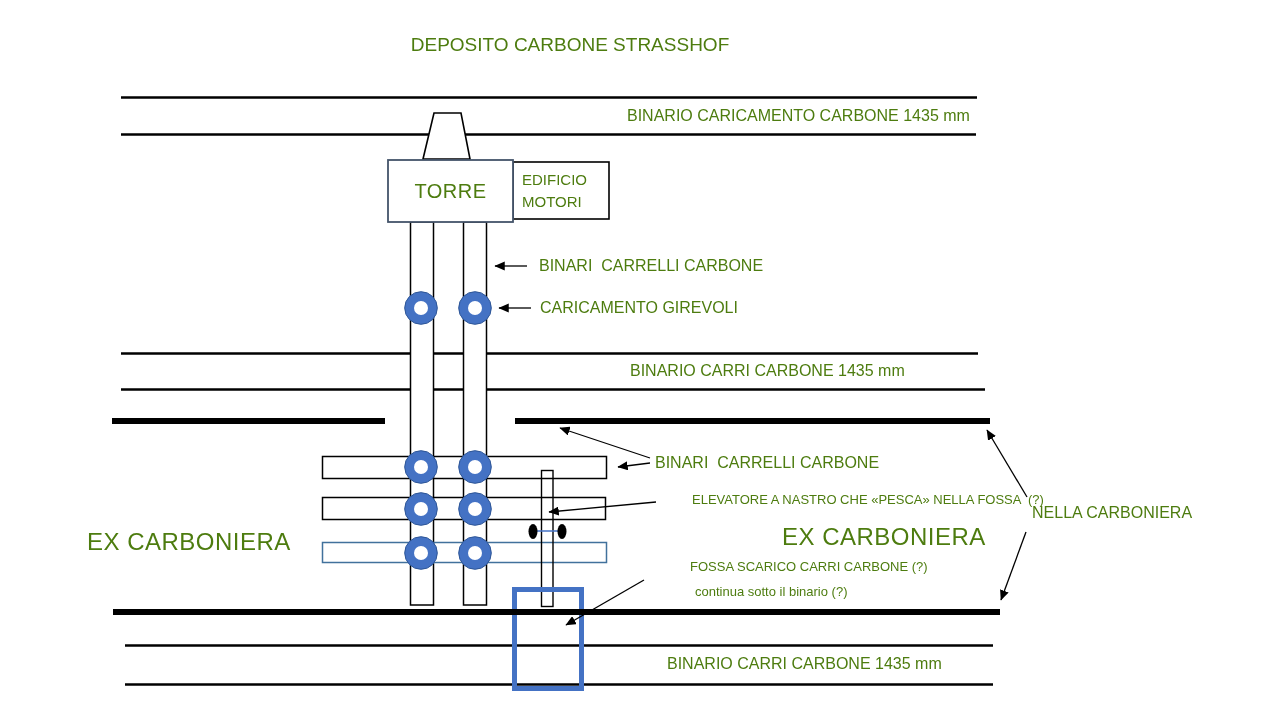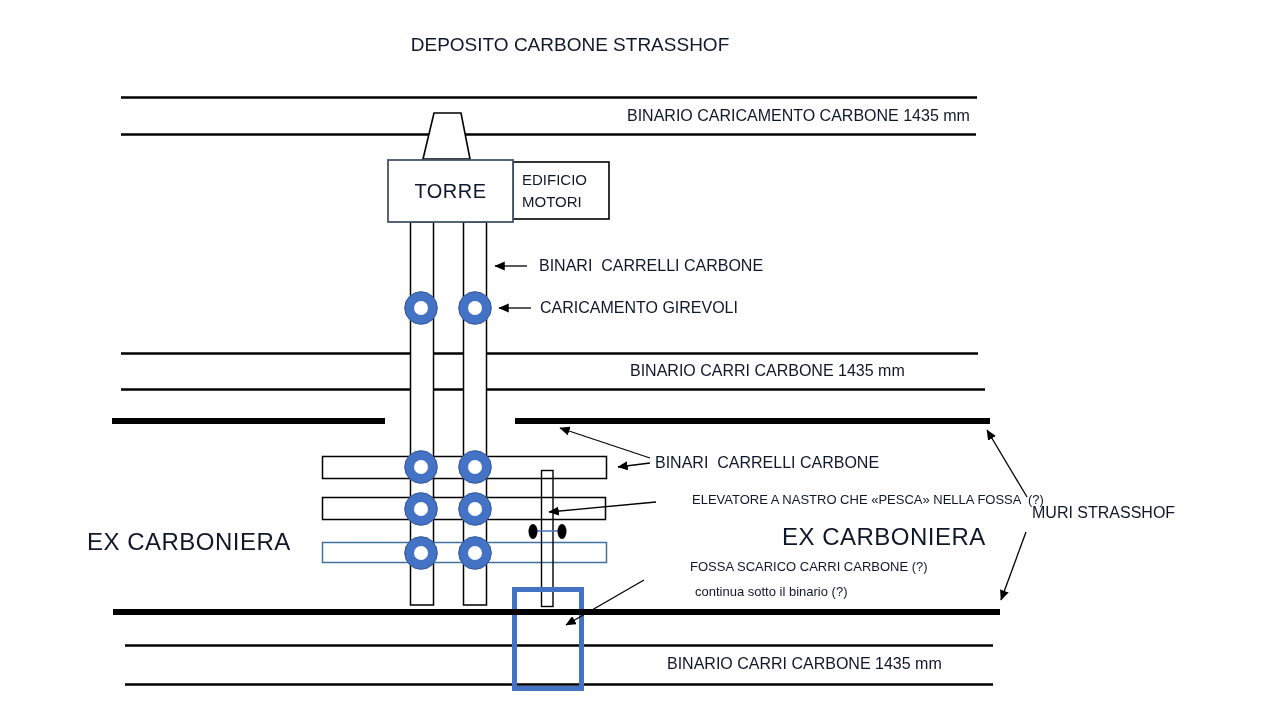--- a/index.html
+++ b/index.html
@@ -1,21 +1,21 @@
 <!DOCTYPE html>
 <html style="--accent-blue: #4472C4; --accent-blue-dark: #2E5697; --row-blue-border: #41719C; --torre-border: #44546A;"><head>
 <meta charset="utf-8">
 <style>
   html,body{margin:0;padding:0;background:#fff;}
   .canvas{
     position:relative;width:1280px;height:720px;background:#ffffff;
     font-family:"Liberation Sans",sans-serif;color:#000;overflow:hidden;
   }
   .layer{position:absolute;left:0;top:0;}
-  .lbl{position:absolute;white-space:pre;line-height:1.15;color:#0f172a;}
+  .lbl{position:absolute;white-space:pre;line-height:1.15;color:#4d7c0f;}
   .s15{font-size:16px;}
   .s12{font-size:13px;margin-left:32px;}
   .title{font-size:19px;transform:translateX(-50%);}
   .ex{font-size:24px;letter-spacing:0.5px;}
   .torre-lbl{display:flex;align-items:center;justify-content:center;font-size:20px;letter-spacing:0.5px;}
   .edificio-lbl{display:flex;flex-direction:column;justify-content:center;font-size:15px;line-height:1.45;padding-left:9px;box-sizing:border-box;}
 
   
   .tline{stroke:#000;stroke-width:2.6;fill:none;}
   .wall{stroke:#000;stroke-width:6;fill:none;}
@@ -129,21 +129,21 @@
     <span>MOTORI</span>
   </div>
 
   <div class="lbl s15" style="left:539px;top:257px;">BINARI  CARRELLI CARBONE</div>
   <div class="lbl s15" style="left:540px;top:299px;">CARICAMENTO GIREVOLI</div>
 
   <div class="lbl s15" style="left:630px;top:362px;">BINARIO CARRI CARBONE 1435 mm</div>
 
   <div class="lbl s15" style="left:655px;top:454px;">BINARI  CARRELLI CARBONE</div>
   <div class="lbl s12" style="left:660px;top:493px;">ELEVATORE A NASTRO CHE «PESCA» NELLA FOSSA  (?)</div>
-  <div class="lbl s15" style="left:1032px;top:504px;">MURI STRASSHOF</div>
+  <div class="lbl s15" style="left:1032px;top:504px;">NELLA CARBONIERA</div>
 
   <div class="lbl ex" style="left:87px;top:528px;">EX CARBONIERA</div>
   <div class="lbl ex" style="left:782px;top:523px;">EX CARBONIERA</div>
 
   <div class="lbl s12" style="left:658px;top:560px;">FOSSA SCARICO CARRI CARBONE (?)</div>
   <div class="lbl s12" style="left:663px;top:585px;">continua sotto il binario (?)</div>
 
   <div class="lbl s15" style="left:667px;top:655px;">BINARIO CARRI CARBONE 1435 mm</div>
 
 </div>

